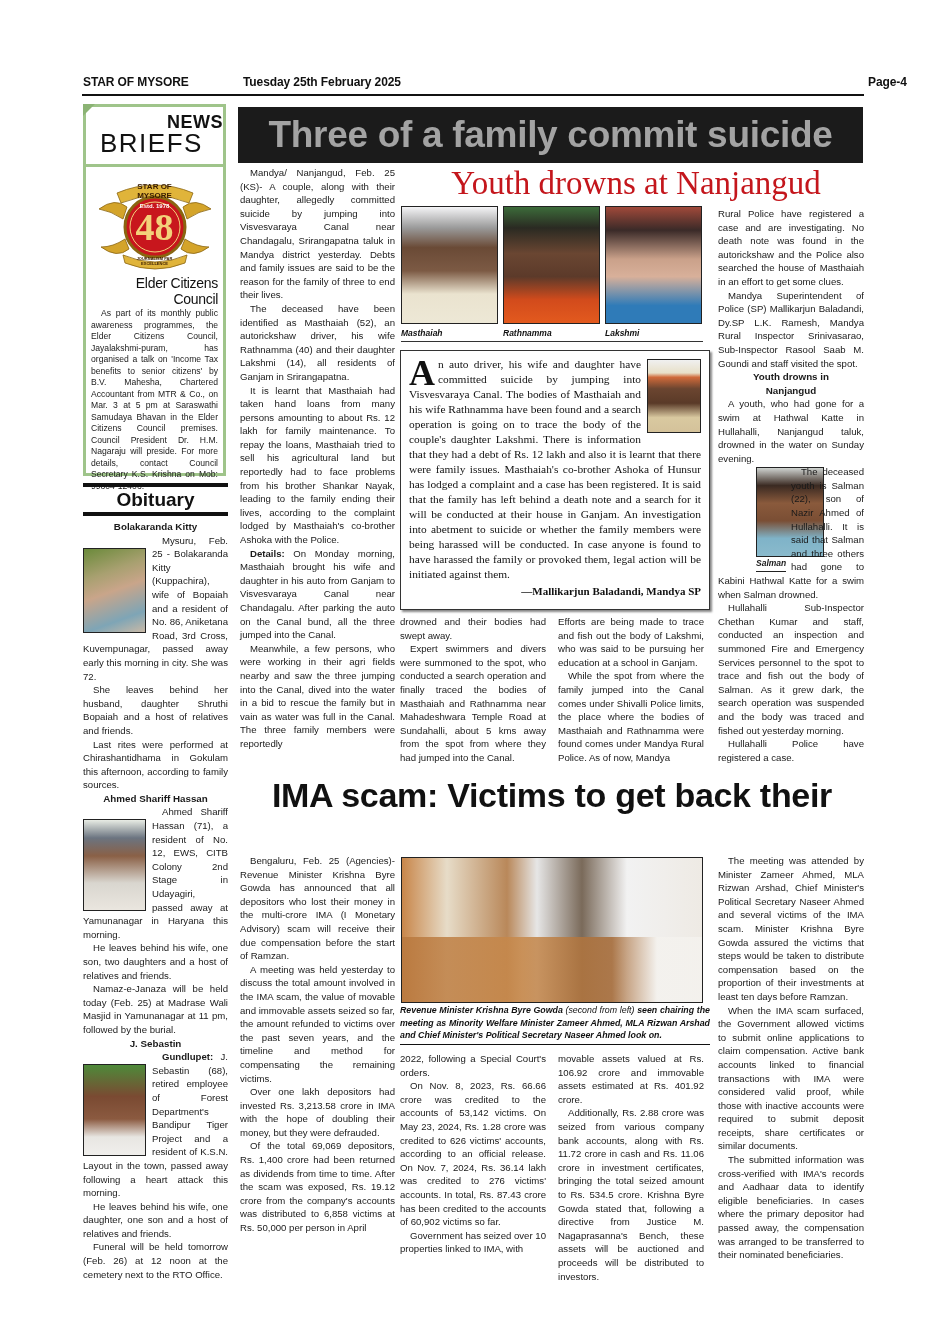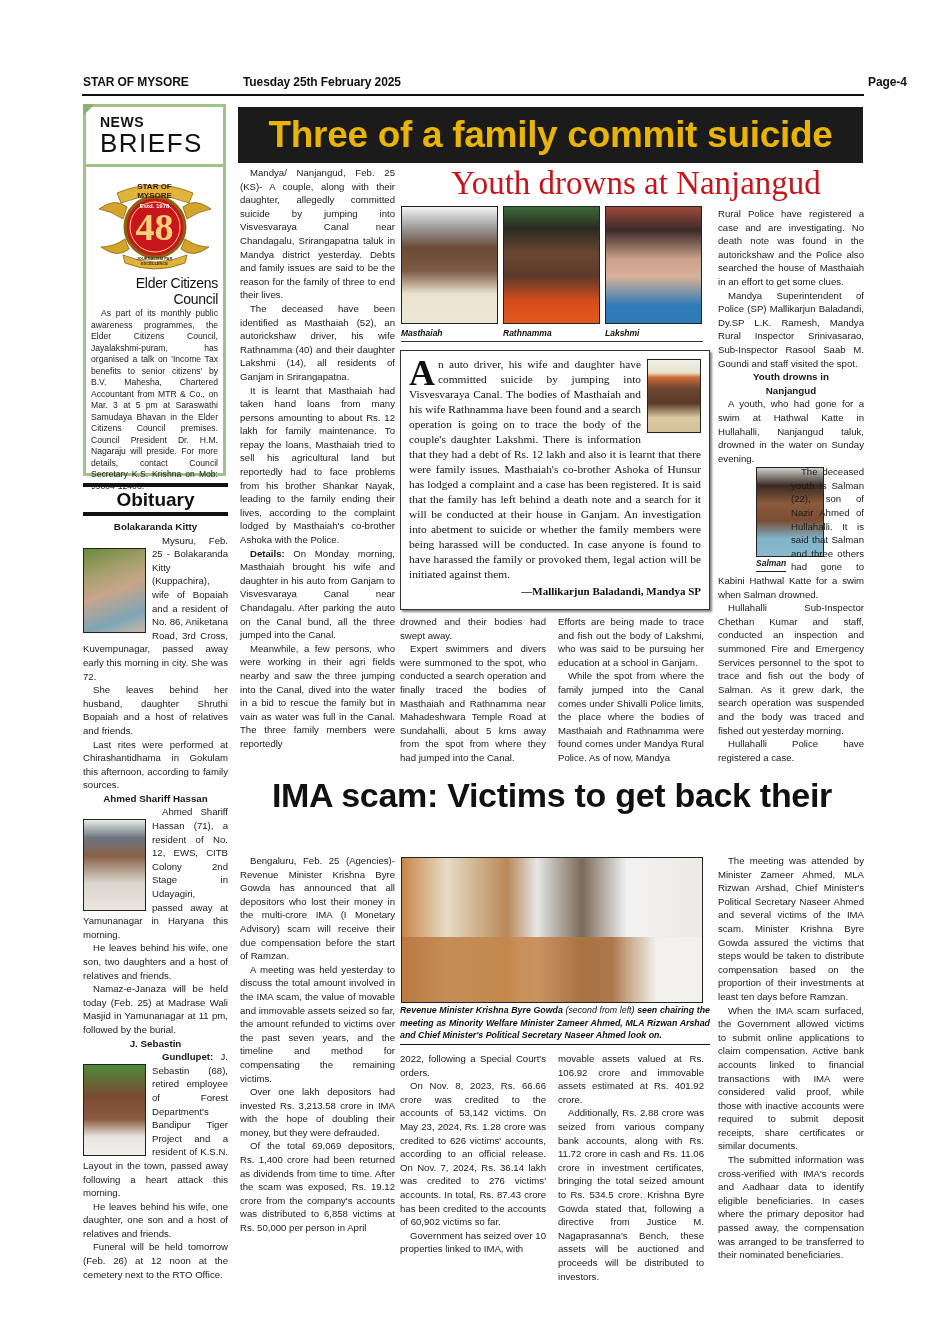--- a/index.html
+++ b/index.html
@@ -12,25 +12,25 @@
   .body-text p { text-indent: 10px; }
   .body-text p.ni { text-indent: 0; }
   .subhead { font-weight: bold; text-align: center; font-size: 9.8px; line-height: 13.6px; }
   .photo { border: 1.5px solid #222; overflow: hidden; }
   .float-l { float: left; margin: 2px 6px 2px 0; }
   .caption { font-style: italic; font-weight: bold; font-size: 8.5px; }
   
   .nb-box { left: 83px; top: 104px; width: 143px; height: 372px; border: 3px solid #9fc48a; }
   .nb-head { height: 60px; border-bottom: 3px solid #9fc48a; padding: 6px 0 0 14px; position: relative; }
   .nb-corner { position: absolute; left: -3px; top: -3px; width: 0; height: 0; border-top: 12px solid #8bb374; border-right: 12px solid transparent; }
-  .nb-news { font-weight: bold; font-size: 14px; line-height: 18px; letter-spacing: 0.5px; }
+  .nb-news { font-weight: bold; font-size: 18px; line-height: 18px; letter-spacing: 0.5px; text-align: right; }
   .nb-briefs { font-size: 26px; line-height: 24px; letter-spacing: 1.5px; }
   .logo { width: 120px; height: 92px; margin: 12px auto 4px; position: relative; }
   .obit-title { left: 83px; top: 483px; width: 145px; height: 33px; border-top: 4px solid #111; border-bottom: 4px solid #111; text-align: center; font-weight: bold; font-size: 19px; line-height: 25px; }
-  .black-head { left: 238px; top: 107px; width: 625px; height: 56px; background: #1b1b1b; color: #eab308; font-weight: bold; font-size: 37px; line-height: 56px; text-align: center; letter-spacing: -0.3px; }
+  .black-head { left: 238px; top: 107px; width: 625px; height: 56px; background: #1b1b1b; color: #a3a3a3; font-weight: bold; font-size: 37px; line-height: 56px; text-align: center; letter-spacing: -0.3px; }
   .red-head { left: 405px; top: 163px; width: 462px; height: 40px; color: #c4161c; font-family: "Liberation Serif", serif; font-size: 33px; line-height: 40px; text-align: center; }
   .quote-box { left: 400px; top: 350px; width: 310px; height: 260px; border: 1px solid #333; box-shadow: 2px 2px 2px #888; padding: 6px 8px 4px 8px; font-family: "Liberation Serif", serif; font-size: 11.4px; line-height: 15px; text-align: justify; color: #111; }
   .dropcap { float: left; font-size: 36px; line-height: 28px; font-weight: bold; margin: 2px 3px 0 0; }
   .quote-attr { text-align: right; font-weight: bold; font-size: 11px; margin-top: 2px; }
   .ima-head { left: 238px; top: 775px; width: 628px; text-align: center; font-weight: bold; font-size: 34px; line-height: 40px; letter-spacing: -0.3px; }
   .ima-caption { left: 400px; top: 1004px; width: 310px; font-size: 8.8px; line-height: 12.6px; font-style: italic; font-weight: bold; text-align: justify; border-bottom: 1.5px solid #111; padding-bottom: 2px; }
   .ima-caption .nb { font-weight: normal; }
 </style>
 </head>
 <body>

